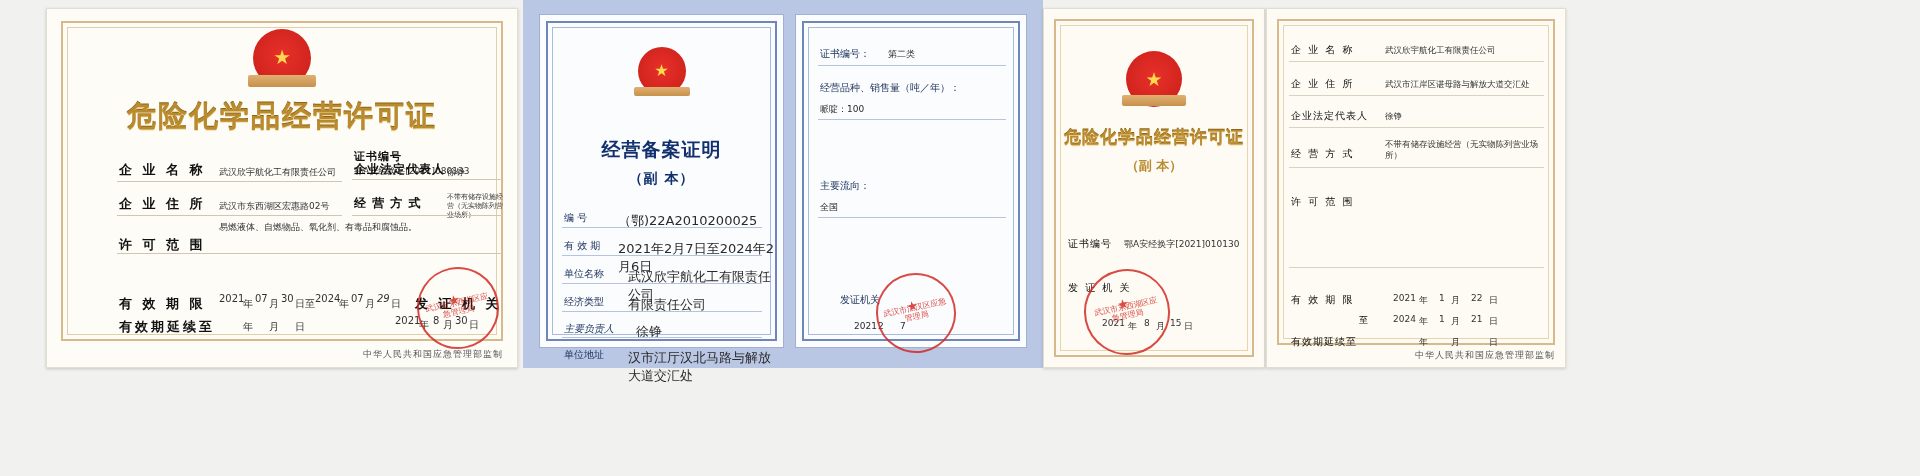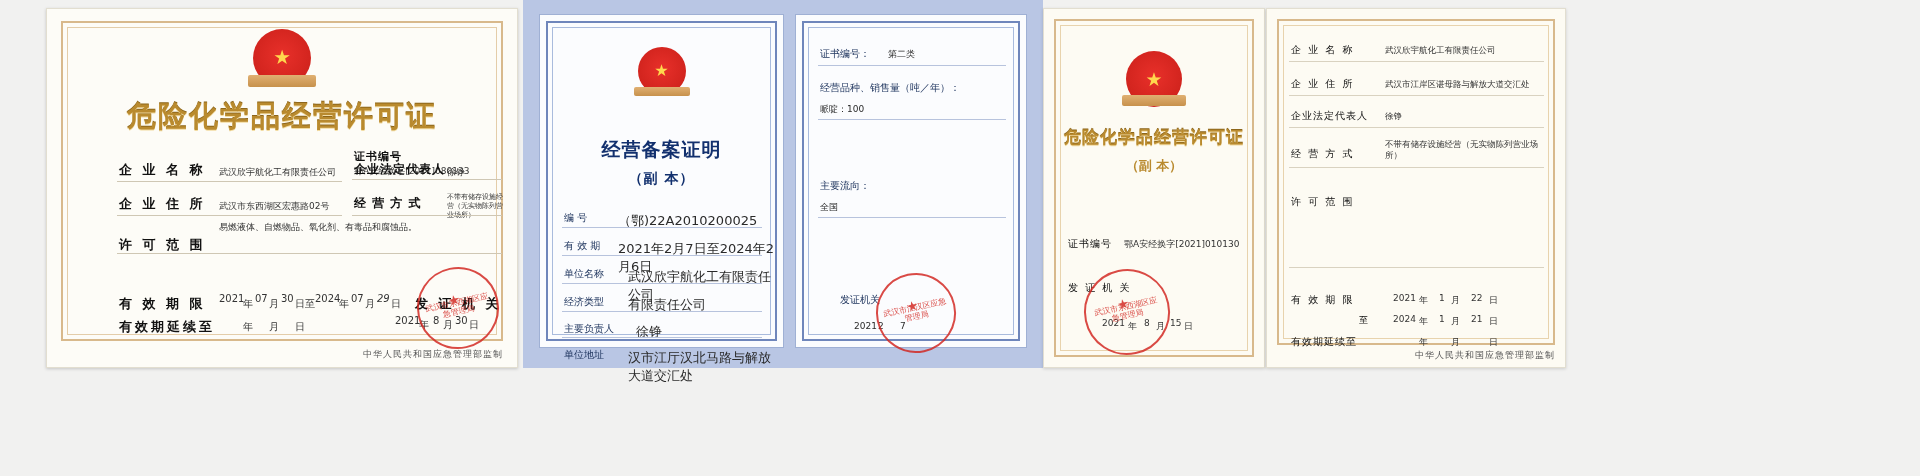--- a/index.html
+++ b/index.html
@@ -263,21 +263,21 @@
       <div class="uline" style="left:22px;top:240px;width:200px;"></div>
 
       <div class="f" style="left:24px;top:252px;text-align:center;">单位名称</div>
       <div class="f val" style="left:88px;top:253px;">武汉欣宇航化工有限责任公司</div>
       <div class="uline" style="left:22px;top:268px;width:200px;"></div>
 
       <div class="f" style="left:24px;top:280px;">经济类型</div>
       <div class="f val" style="left:88px;top:281px;">有限责任公司</div>
       <div class="uline" style="left:22px;top:296px;width:200px;"></div>
 
-      <div class="f" style="left:24px;top:307px;">主要负责人</div>
+      <div class="f" style="left:24px;top:307px;font-style:italic;">主要负责人</div>
       <div class="f val" style="left:96px;top:308px;">徐铮</div>
       <div class="uline" style="left:22px;top:322px;width:200px;"></div>
 
       <div class="f" style="left:24px;top:333px;">单位地址</div>
       <div class="f val" style="left:88px;top:334px;">汉市江厅汉北马路与解放大道交汇处</div>
     </div>
 
     <div class="panel panelR">
       <div class="frame"></div>
 

